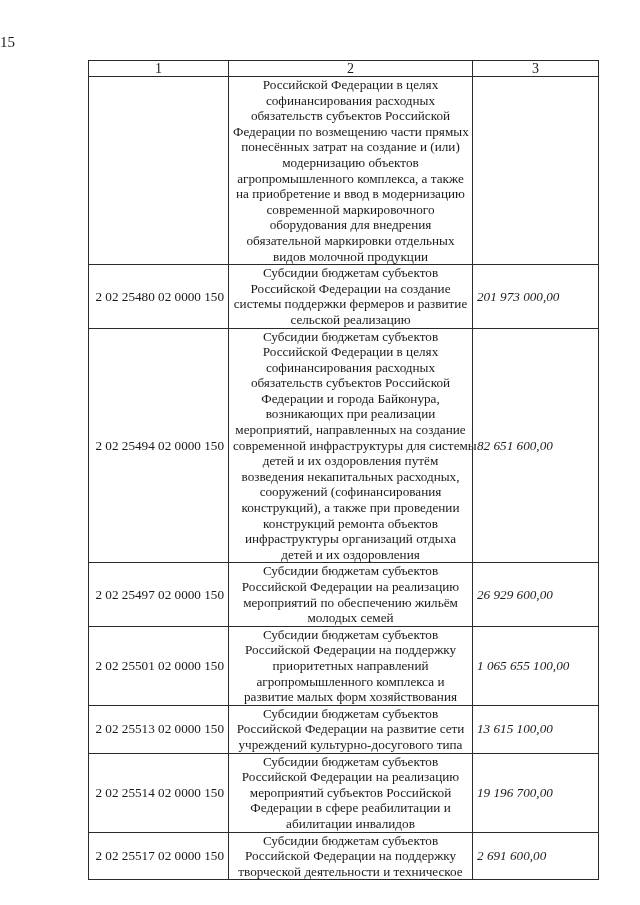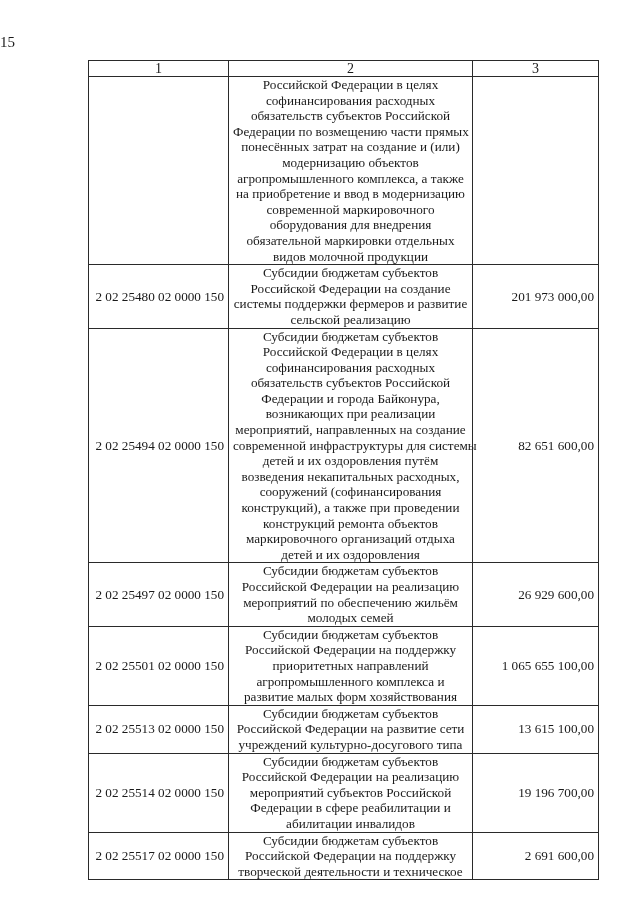--- a/index.html
+++ b/index.html
@@ -52,23 +52,23 @@
   td.code {
     text-align: right;
     white-space: nowrap;
     padding: 0 2px;
   }
   td.desc {
     text-align: center;
     padding: 0 4px 0 5px;
   }
   td.amount {
-    text-align: right;
     white-space: nowrap;
     padding-right: 3px;
+    font-style: italic;
   }
   .line { display: block; white-space: nowrap; }
 </style>
 </head>
 <body>
 
 <div class="page-number">15</div>
 
 <table class="budget">
   <colgroup>
@@ -121,21 +121,21 @@
           <span class="line">обязательств субъектов Российской</span>
           <span class="line">Федерации и города Байконура,</span>
           <span class="line">возникающих при реализации</span>
           <span class="line">мероприятий, направленных на создание</span>
           <span class="line">современной инфраструктуры для системы</span>
           <span class="line">детей и их оздоровления путём</span>
           <span class="line">возведения некапитальных расходных,</span>
           <span class="line">сооружений (софинансирования</span>
           <span class="line">конструкций), а также при проведении</span>
           <span class="line">конструкций ремонта объектов</span>
-          <span class="line">маркировочного организаций отдыха</span>
+          <span class="line">инфраструктуры организаций отдыха</span>
           <span class="line">детей и их оздоровления</span>
         </td>
         <td class="amount">82 651 600,00</td>
       </tr>
       <tr>
         <td class="code">2 02 25497 02 0000 150</td>
         <td class="desc">
           <span class="line">Субсидии бюджетам субъектов</span>
           <span class="line">Российской Федерации на реализацию</span>
           <span class="line">мероприятий по обеспечению жильём</span>

